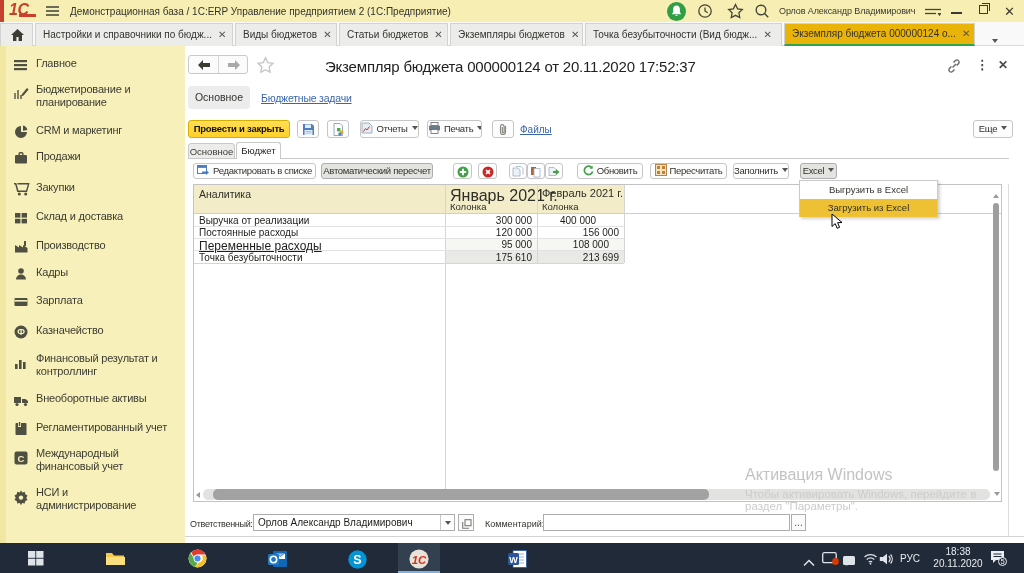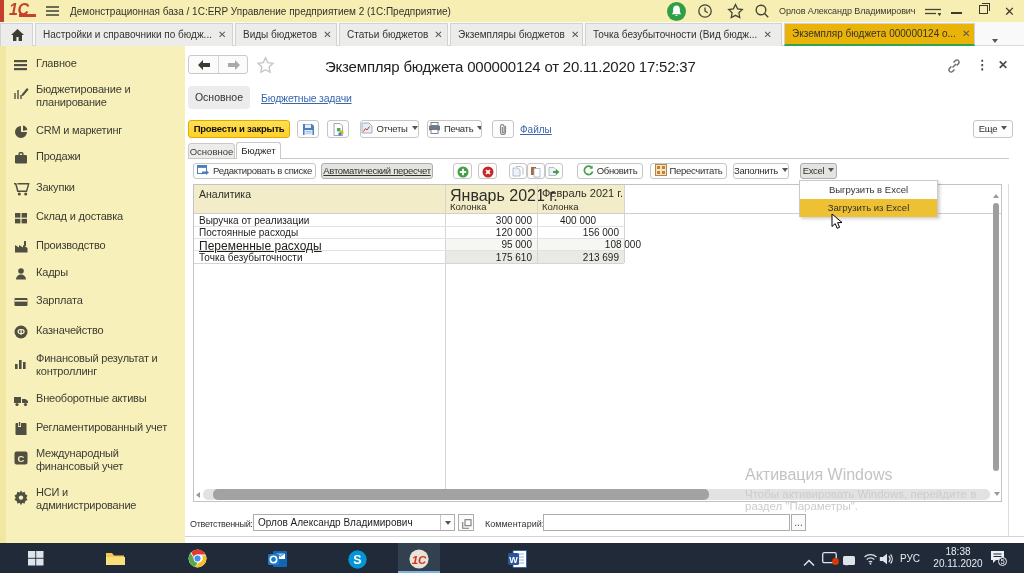--- a/index.html
+++ b/index.html
@@ -277,21 +277,21 @@
 
 <div class="abs" style="left:188px;top:158px;width:821px;height:1px;background:#c9c9c9;"></div>
 <div class="abs" style="left:188px;top:143px;width:47px;height:16px;background:#ececea;border:1px solid #c9c9c9;border-radius:3px 3px 0 0;font-size:9.5px;color:#3a3a34;text-align:center;line-height:15px;">Основное</div>
 <div class="abs" style="left:236px;top:142px;width:45px;height:17px;background:#fff;border:1px solid #c9c9c9;border-bottom:none;border-radius:3px 3px 0 0;font-size:9.5px;color:#1f1f1c;text-align:center;line-height:16px;">Бюджет</div>
 
 <div class="btn" style="left:193px;top:163px;width:123px;height:16px;line-height:14px;"><svg width="12" height="11" viewBox="0 0 12 11" style="vertical-align:-2px;margin-right:4px;">
       <rect x="0.5" y="0.5" width="9" height="8" fill="#fff" stroke="#4d7ebf" stroke-width="1"></rect>
       <rect x="0.5" y="0.5" width="9" height="2.4" fill="#4d7ebf"></rect>
       <path d="M5 6.5 h4 l0 -1.8 3 2.7 -3 2.7 0 -1.8 -4 0 z" fill="#4d7ebf"></path>
     </svg>Редактировать в списке</div>
-<div class="btn pressed" style="left:321px;top:163px;width:112px;height:16px;line-height:14px;text-decoration:underline;">Автоматический пересчет</div>
+<div class="btn pressed" style="left:321px;top:163px;width:112px;height:16px;line-height:14px;">Автоматический пересчет</div>
 <div class="btn" style="left:453px;top:163px;width:19px;height:16px;"><svg width="12" height="12" viewBox="0 0 12 12" style="margin-top:1.5px;">
       <circle cx="6" cy="6" r="5.5" fill="#43a047"></circle>
       <path d="M5.1 2.8 h1.8 v2.3 h2.3 v1.8 H6.9 v2.3 H5.1 V6.9 H2.8 V5.1 h2.3 z" fill="#fff"></path>
     </svg></div>
 <div class="btn" style="left:478px;top:163px;width:19px;height:16px;"><svg width="12" height="12" viewBox="0 0 12 12" style="margin-top:1.5px;">
       <circle cx="6" cy="6" r="5.5" fill="#c62828"></circle>
       <path d="M3.4 4.6 L4.6 3.4 6 4.8 7.4 3.4 8.6 4.6 7.2 6 8.6 7.4 7.4 8.6 6 7.2 4.6 8.6 3.4 7.4 4.8 6 z" fill="#fff"></path>
     </svg></div>
 <div class="btn" style="left:509px;top:163px;width:18px;height:16px;"><svg width="12" height="12" viewBox="0 0 12 12" style="margin-top:1.5px;">
       <path d="M1 2 h5 l2 2 v6 H1 z" fill="#eef1f5" stroke="#9fb0c2" stroke-width="0.8"></path>
@@ -348,21 +348,21 @@
 <div class="abs" style="left:199px;top:215px;font-size:10px;color:#1d1d19;">Выручка от реализации</div>
 <div class="abs" style="left:199px;top:227px;font-size:10px;color:#1d1d19;">Постоянные расходы</div>
 <div class="abs" style="left:199px;top:239px;font-size:12px;color:#1d1d19;text-decoration:underline;">Переменные расходы</div>
 <div class="abs" style="left:199px;top:252px;font-size:10px;color:#1d1d19;">Точка безубыточности</div>
 <div class="abs" style="left:445px;top:215px;width:87px;text-align:right;font-size:10px;color:#1d1d19;">300 000</div>
 <div class="abs" style="left:445px;top:227px;width:87px;text-align:right;font-size:10px;color:#1d1d19;">120 000</div>
 <div class="abs" style="left:445px;top:239px;width:87px;text-align:right;font-size:10px;color:#1d1d19;">95 000</div>
 <div class="abs" style="left:445px;top:252px;width:87px;text-align:right;font-size:10px;color:#1d1d19;">175 610</div>
 <div class="abs" style="left:537px;top:215px;width:82px;text-align:center;font-size:10px;color:#1d1d19;">400 000</div>
 <div class="abs" style="left:537px;top:227px;width:82px;text-align:right;font-size:10px;color:#1d1d19;">156 000</div>
-<div class="abs" style="left:537px;top:239px;width:104px;text-align:right;font-size:10px;color:#1d1d19;">108 000</div>
+<div class="abs" style="left:537px;top:239px;width:72px;text-align:right;font-size:10px;color:#1d1d19;">108 000</div>
 <div class="abs" style="left:537px;top:252px;width:82px;text-align:right;font-size:10px;color:#1d1d19;">213 699</div>
 
 <div class="abs" style="left:993px;top:194px;width:0;height:0;border-left:3px solid transparent;border-right:3px solid transparent;border-bottom:4px solid #9a9a9a;"></div>
 <div class="abs" style="left:993px;top:203px;width:6px;height:268px;background:#9e9e9e;border-radius:3px;"></div>
 <div class="abs" style="left:994px;top:492px;width:0;height:0;border-left:3px solid transparent;border-right:3px solid transparent;border-top:4px solid #9a9a9a;"></div>
 <div class="abs" style="left:196px;top:492px;width:0;height:0;border-top:3px solid transparent;border-bottom:3px solid transparent;border-right:4px solid #9a9a9a;"></div>
 <div class="abs" style="left:975px;top:492px;width:0;height:0;border-top:3px solid transparent;border-bottom:3px solid transparent;border-left:4px solid #9a9a9a;"></div>
 <div class="abs" style="left:203px;top:489px;width:787px;height:11px;background:#e2e2e0;border-radius:5px;"></div>
 <div class="abs" style="left:213px;top:489px;width:496px;height:11px;background:#a2a2a2;border-radius:5px;"></div>
 

